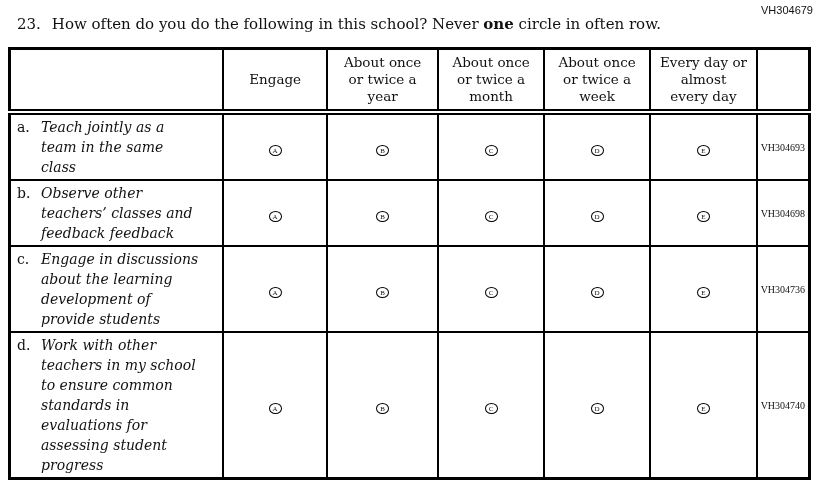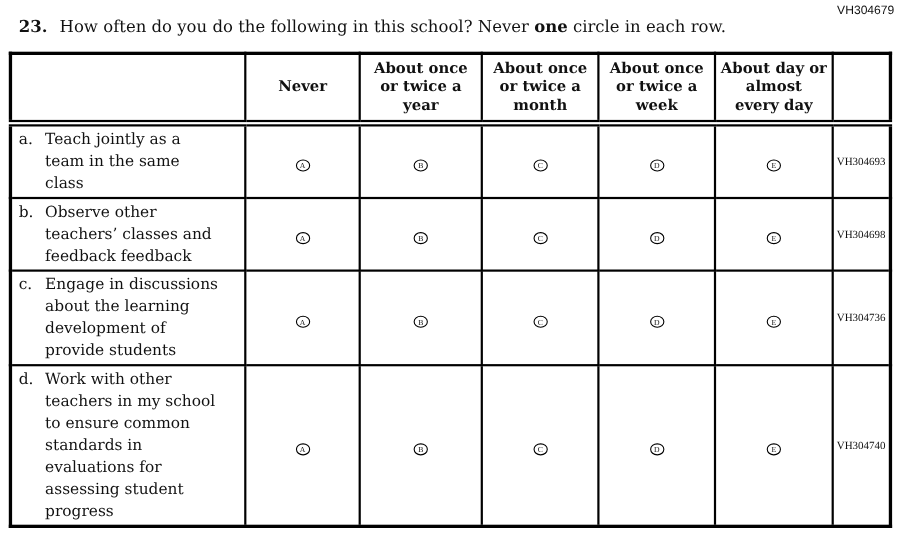--- a/index.html
+++ b/index.html
@@ -20,53 +20,53 @@
     font-family: Liberation Sans, sans-serif;
     letter-spacing: 0px;
   }
 
   .question {
     margin: 14px 0 0 17px;
     font-size: 15px;
     line-height: 20px;
     white-space: nowrap;
   }
-  .qnum { font-weight: bold; margin-right: 11px; }
+  .qnum { font-weight: normal; margin-right: 11px; }
 
   table.grid {
     border-collapse: collapse;
     table-layout: fixed;
     width: 803px;
     margin: 13px 0 0 8px;
     border: 3px solid #000;
   }
   .grid th, .grid td {
     border: 2px solid #000;
     padding: 0;
   }
   .grid thead th {
     border-bottom: 6px double #000;
     font-size: 13.5px;
-    font-weight: bold;
+    font-weight: normal;
     line-height: 17px;
     white-space: pre-line;
     text-align: center;
     vertical-align: middle;
     padding: 4px 1px;
     height: 59px;
   }
   td.label-cell {
     vertical-align: top;
     padding: 2px 3px 2px 6px;
     font-size: 14px;
     line-height: 20px;
   }
   .label-flex { display: flex; }
   .marker { flex: none; width: 24px; }
-  .label-text { white-space: pre-line; }
+  .label-text { white-space: pre-line; font-style: italic; }
 
   td.opt-cell { text-align: center; vertical-align: middle; }
   .opt {
     display: inline-block;
     width: 13px; height: 11px;
     border: 1px solid #000;
     border-radius: 50%;
     font-size: 7px;
     line-height: 11px;
     text-align: center;
@@ -82,47 +82,47 @@
     padding: 0 1px;
     overflow: hidden;
   }
 </style>
 </head>
 <body>
 
 <div class="page-code">VH304679</div>
 
 <div class="question">
-  <span class="qnum">23.</span><span><span>How often do you do the following in this school? Never </span><b>one</b><span> circle in each row.</span></span>
+  <span class="qnum">23.</span><span><span>How often do you do the following in this school? Never </span><b>one</b><span> circle in often row.</span></span>
 </div>
 
 <table class="grid">
   <colgroup>
     <col style="width:211px">
     <col style="width:102px">
     <col style="width:110px">
     <col style="width:104px">
     <col style="width:105px">
     <col style="width:105px">
     <col style="width:52px">
   </colgroup>
   <thead>
     <tr>
       <th></th>
-      <th>Never</th>
+      <th>Engage</th>
       <th>About once
 or twice a
 year</th>
       <th>About once
 or twice a
 month</th>
       <th>About once
 or twice a
 week</th>
-      <th>About day or
+      <th>Every day or
 almost
 every day</th>
       <th></th>
     </tr>
   </thead>
   <tbody id="table-body">
       <tr>
         <td class="label-cell">
           <div class="label-flex">
             <span class="marker">a.</span>

